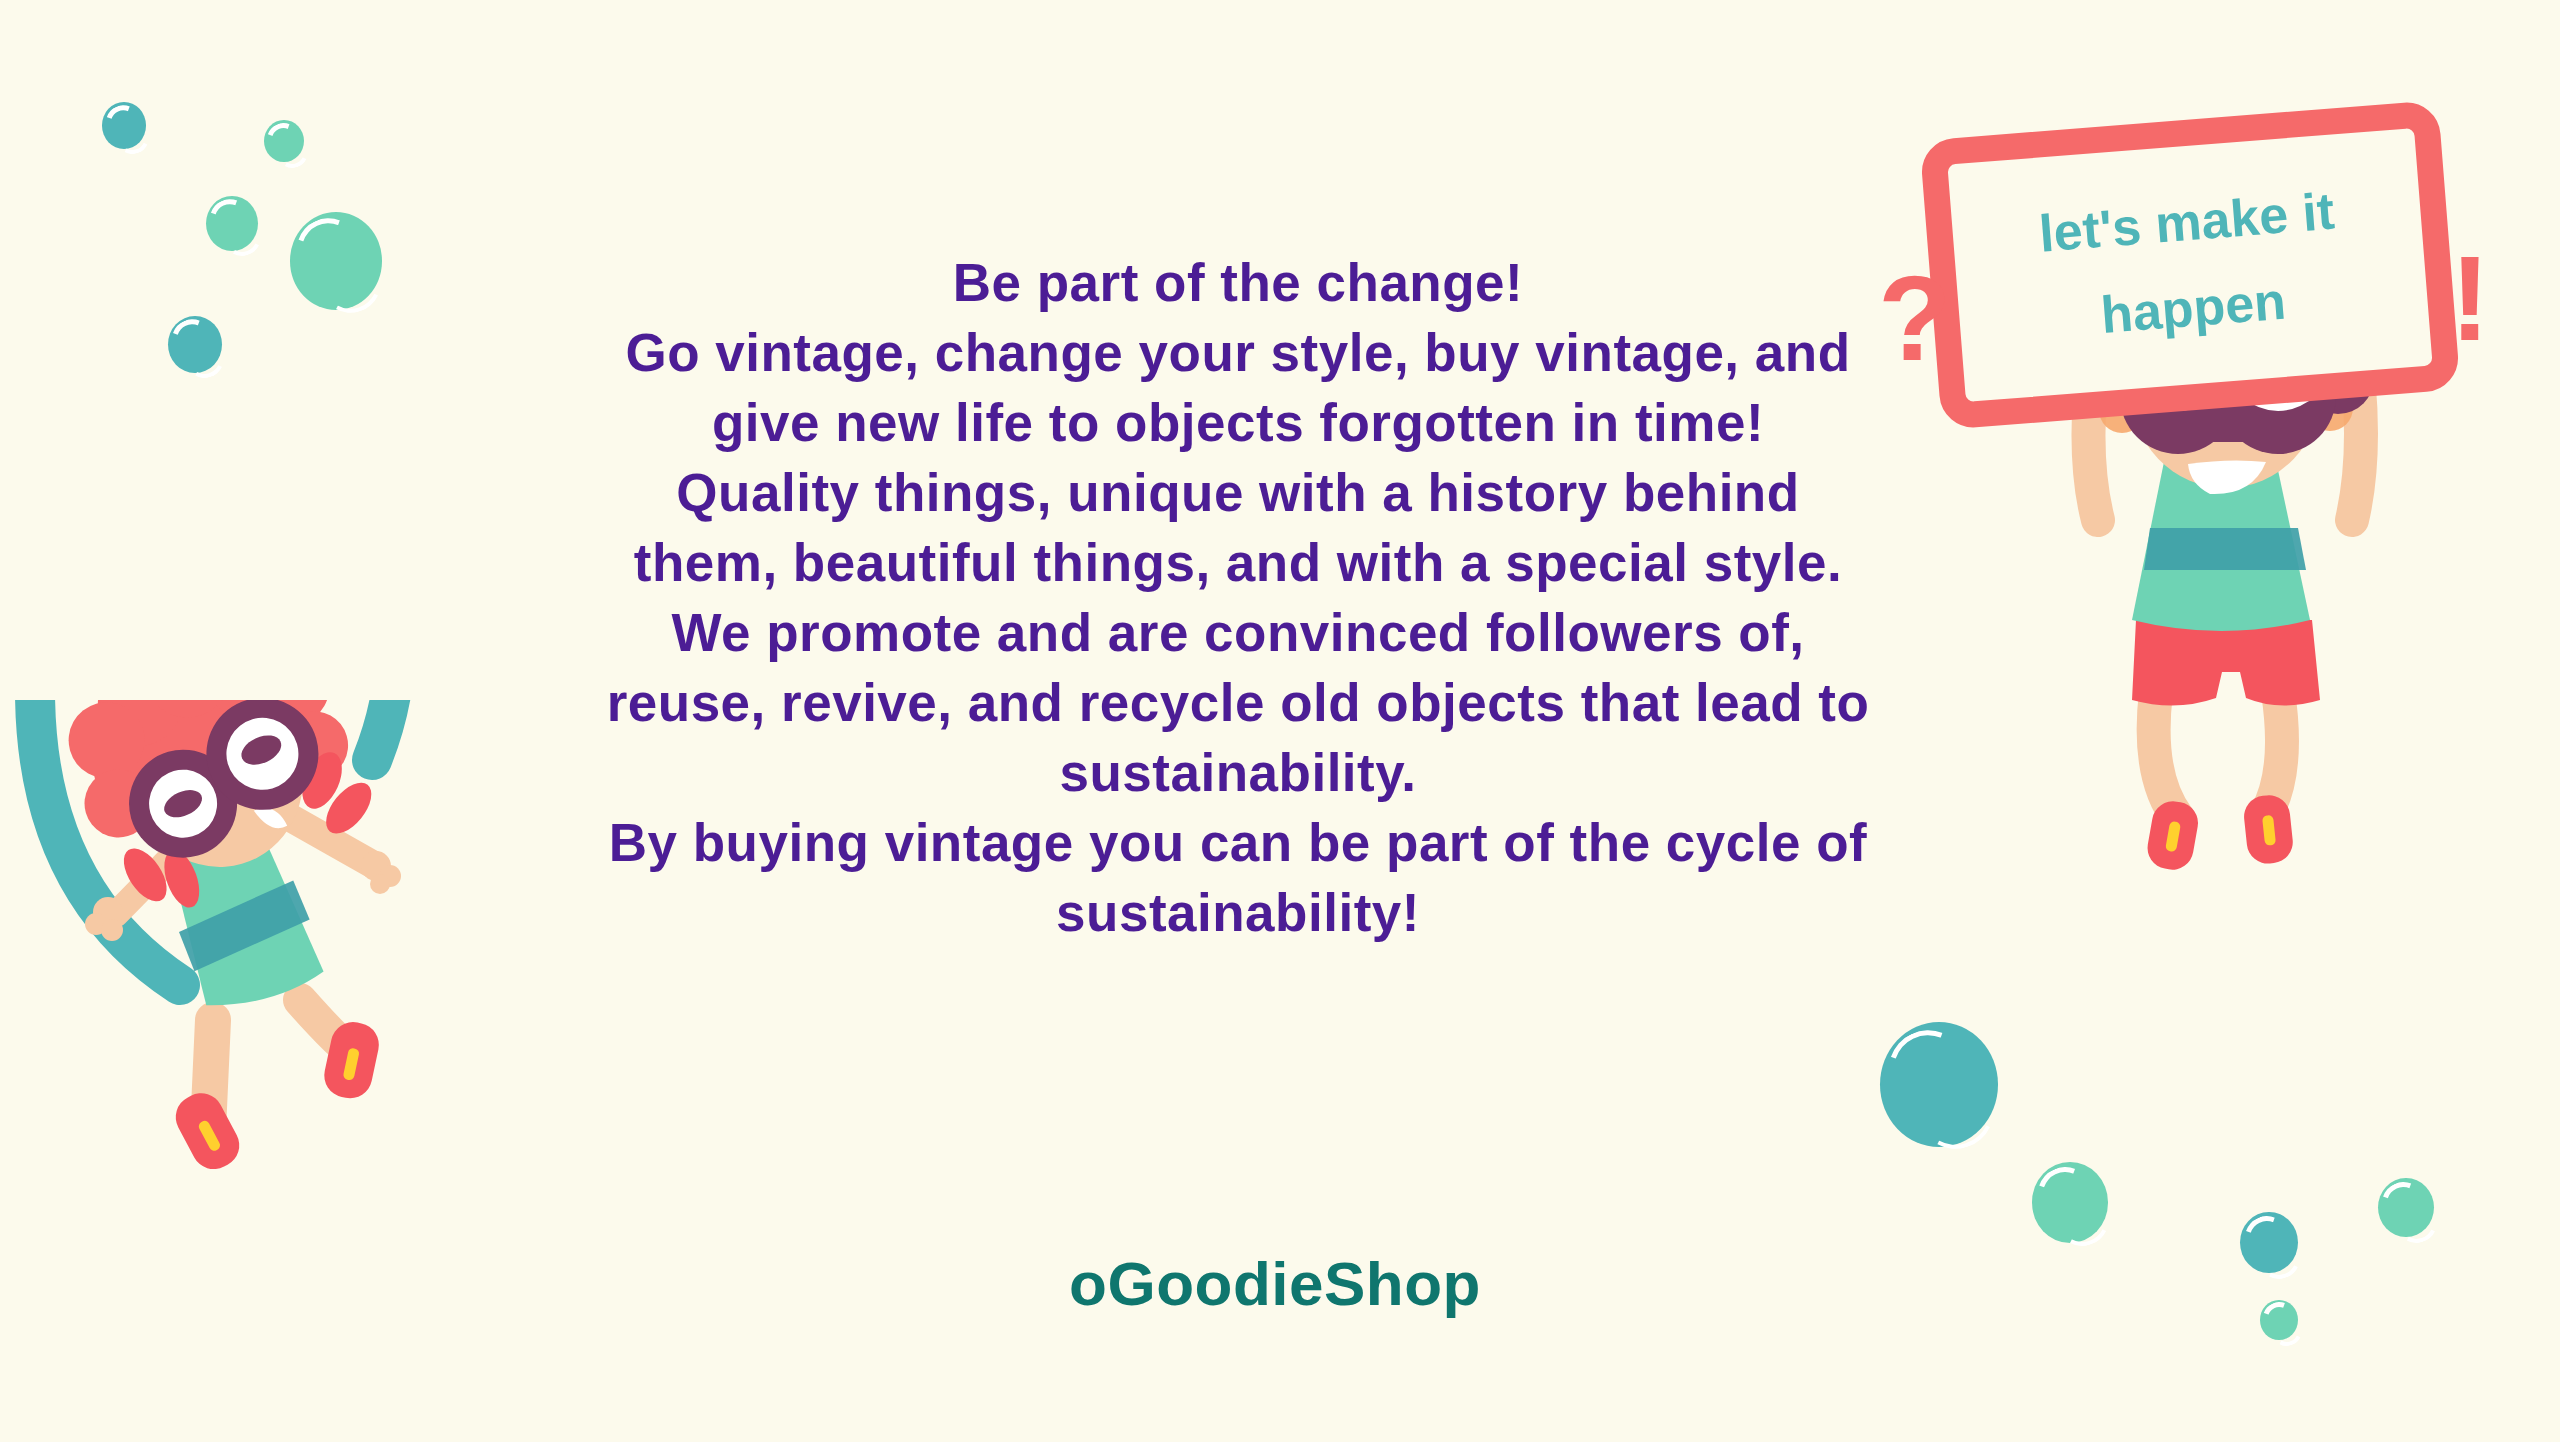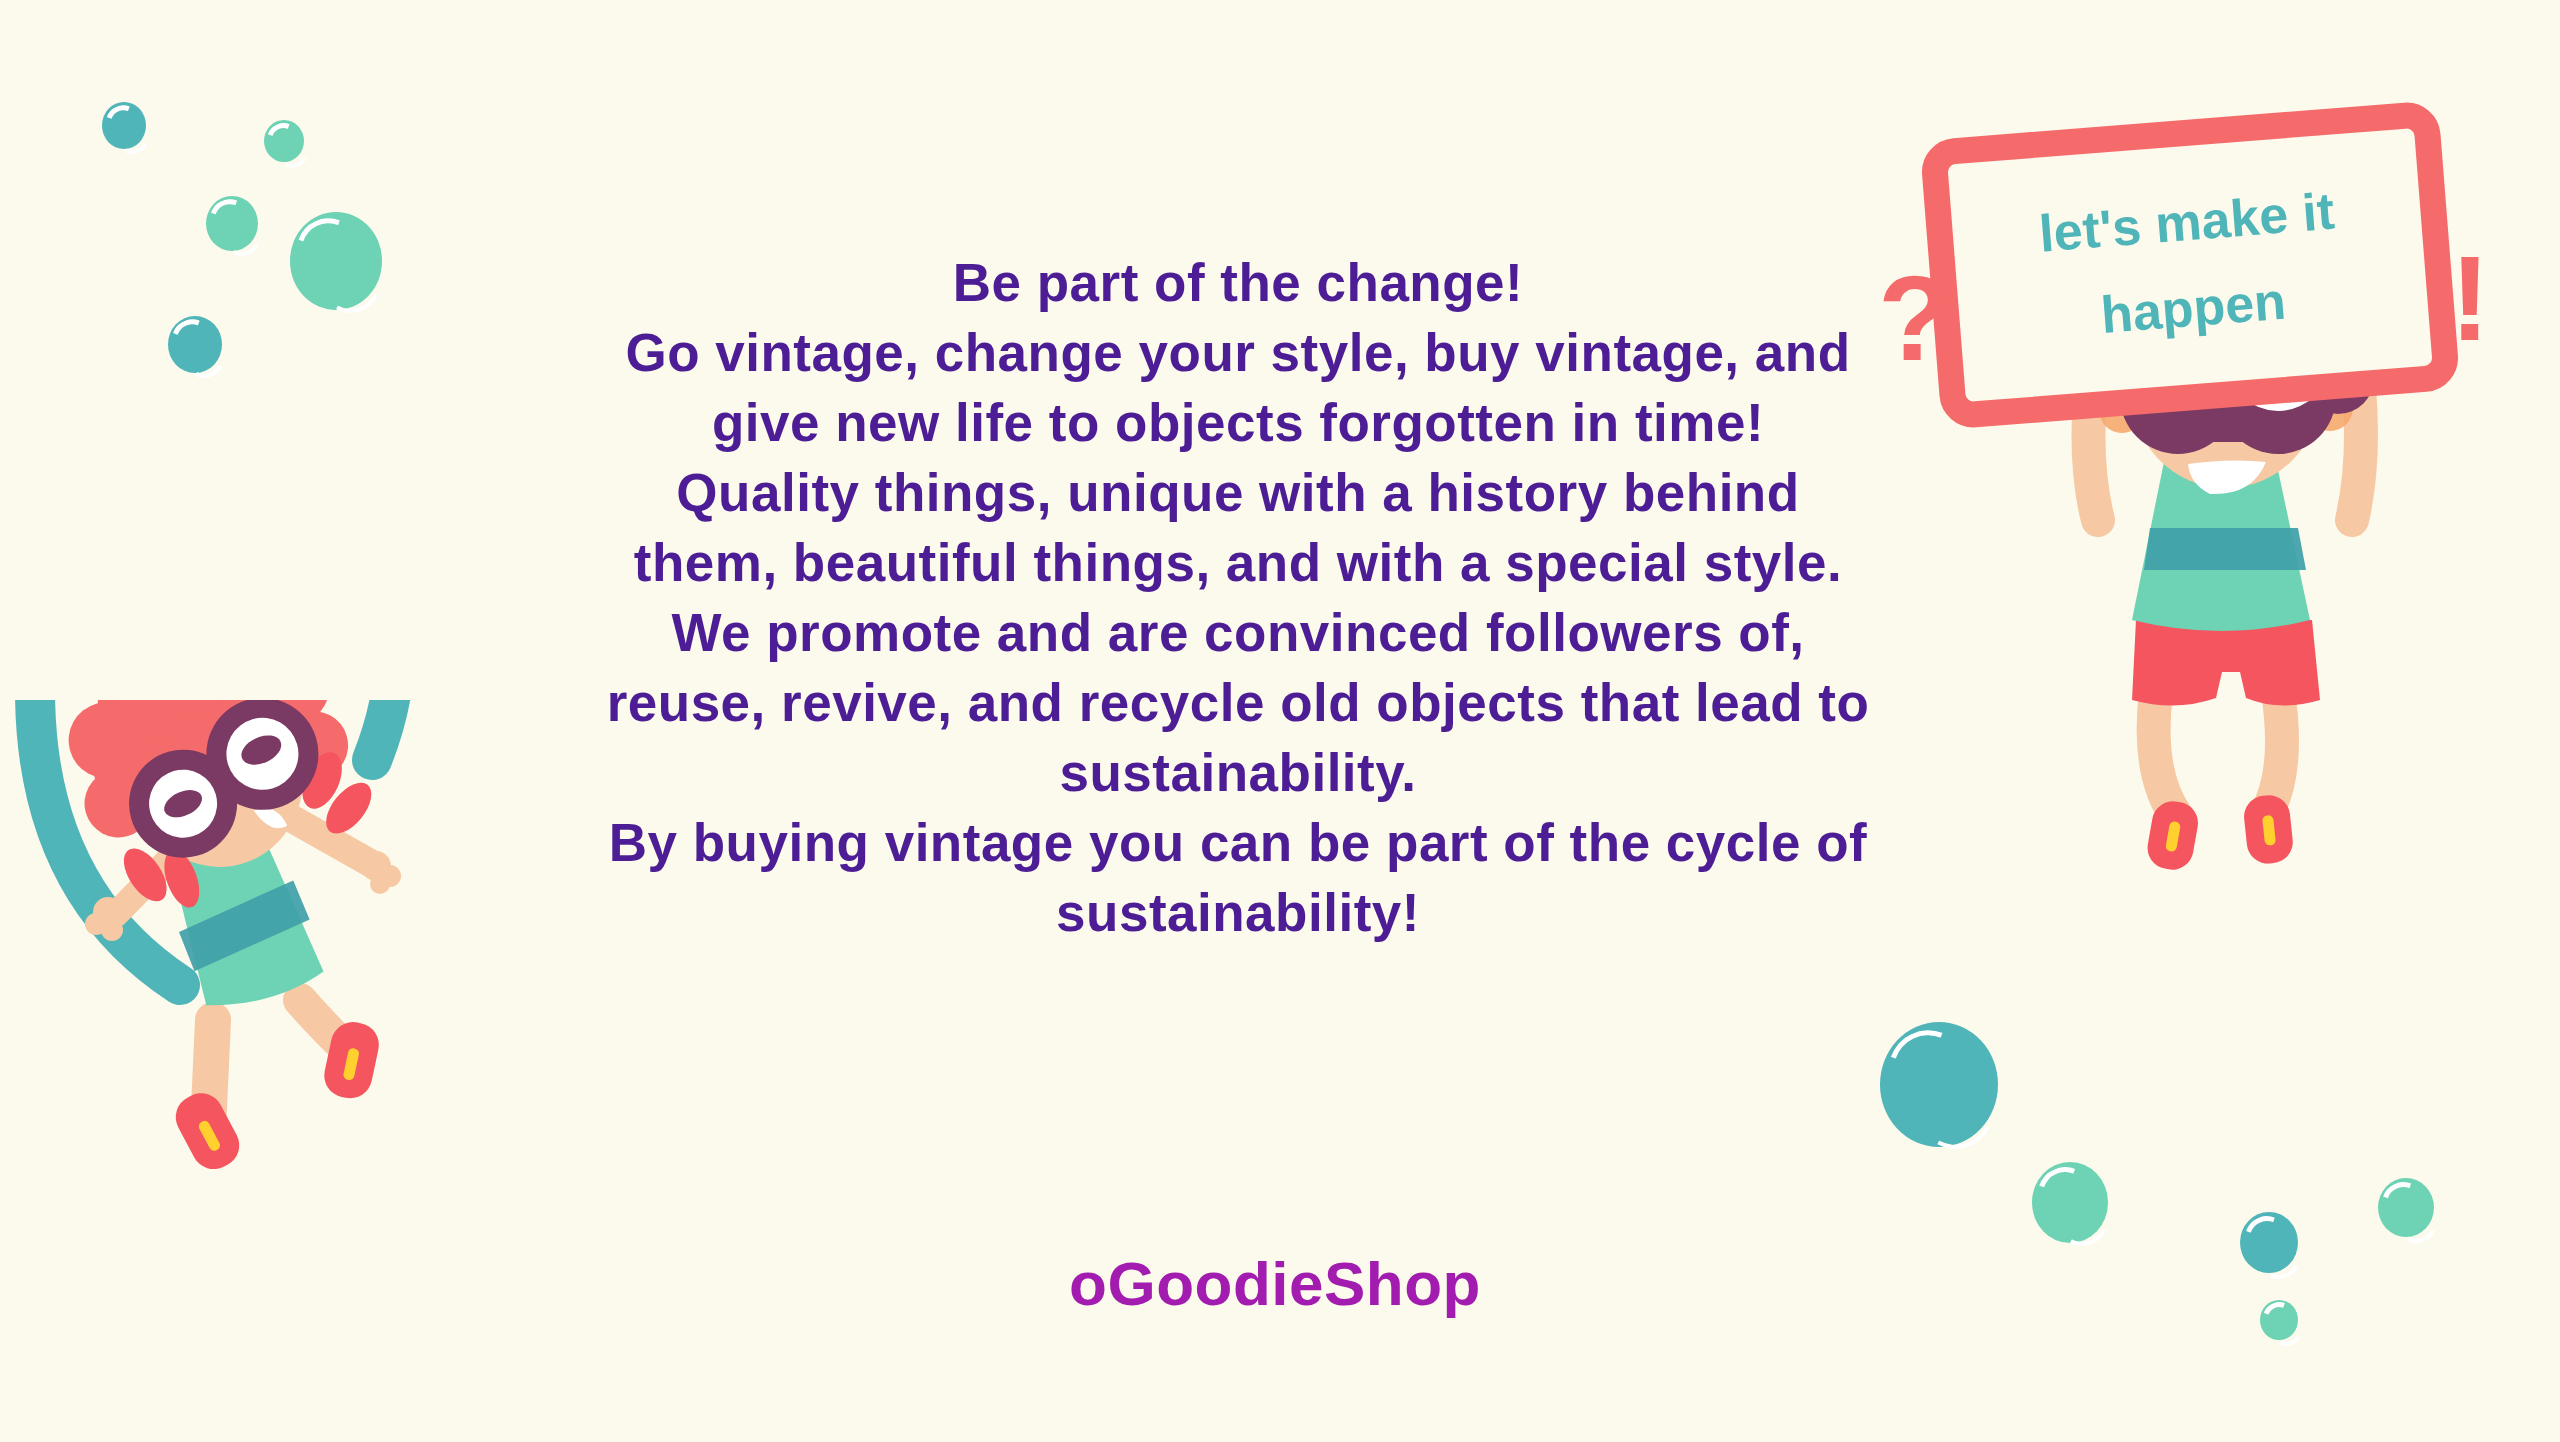--- a/index.html
+++ b/index.html
@@ -59,21 +59,21 @@
     font-weight: bold;
     letter-spacing: 0.5px;
     white-space: pre-line;
   }
   #brand {
     position: absolute;
     left: 640px;
     top: 1248px;
     width: 1270px;
     text-align: center;
-    color: #a21caf;
+    color: #0f766e;
     font-size: 62px;
     font-weight: bold;
     letter-spacing: 0.5px;
   }
 
   
   #sign-wrap {
     position: absolute;
     left: 1930px;
     top: 120px;

